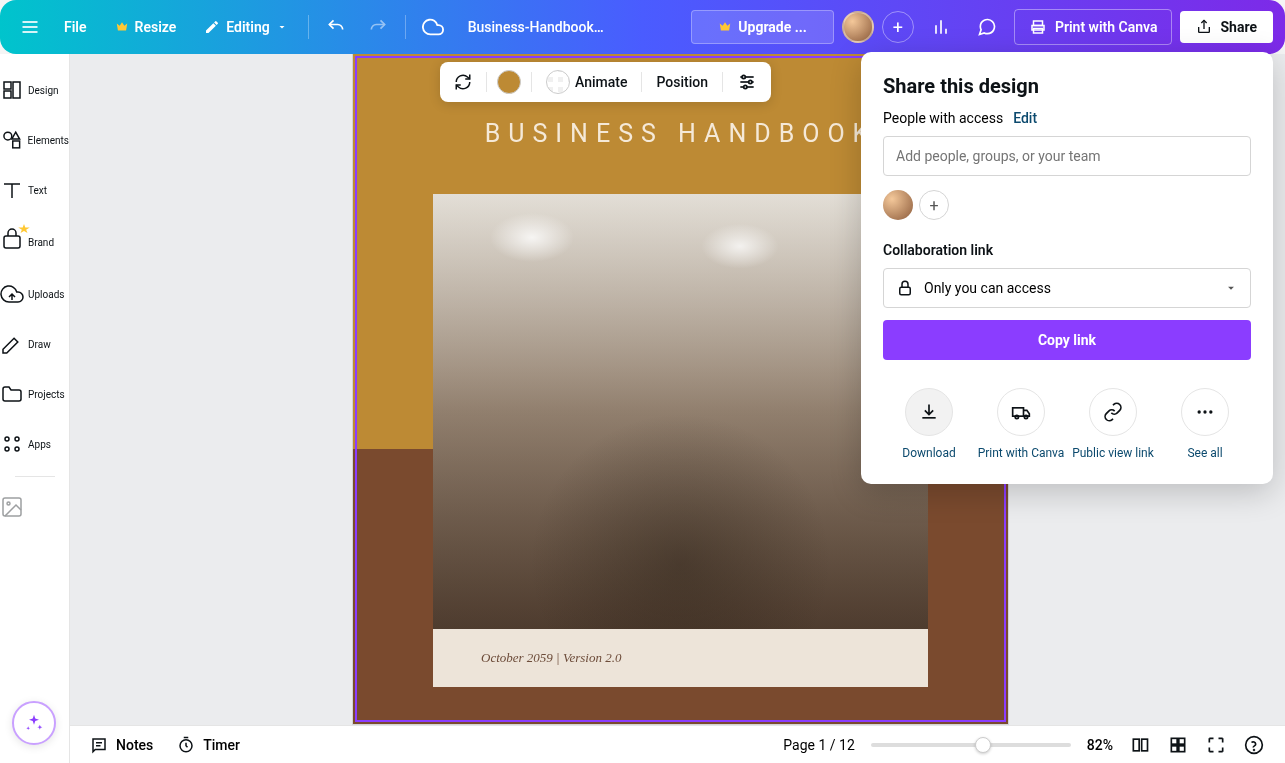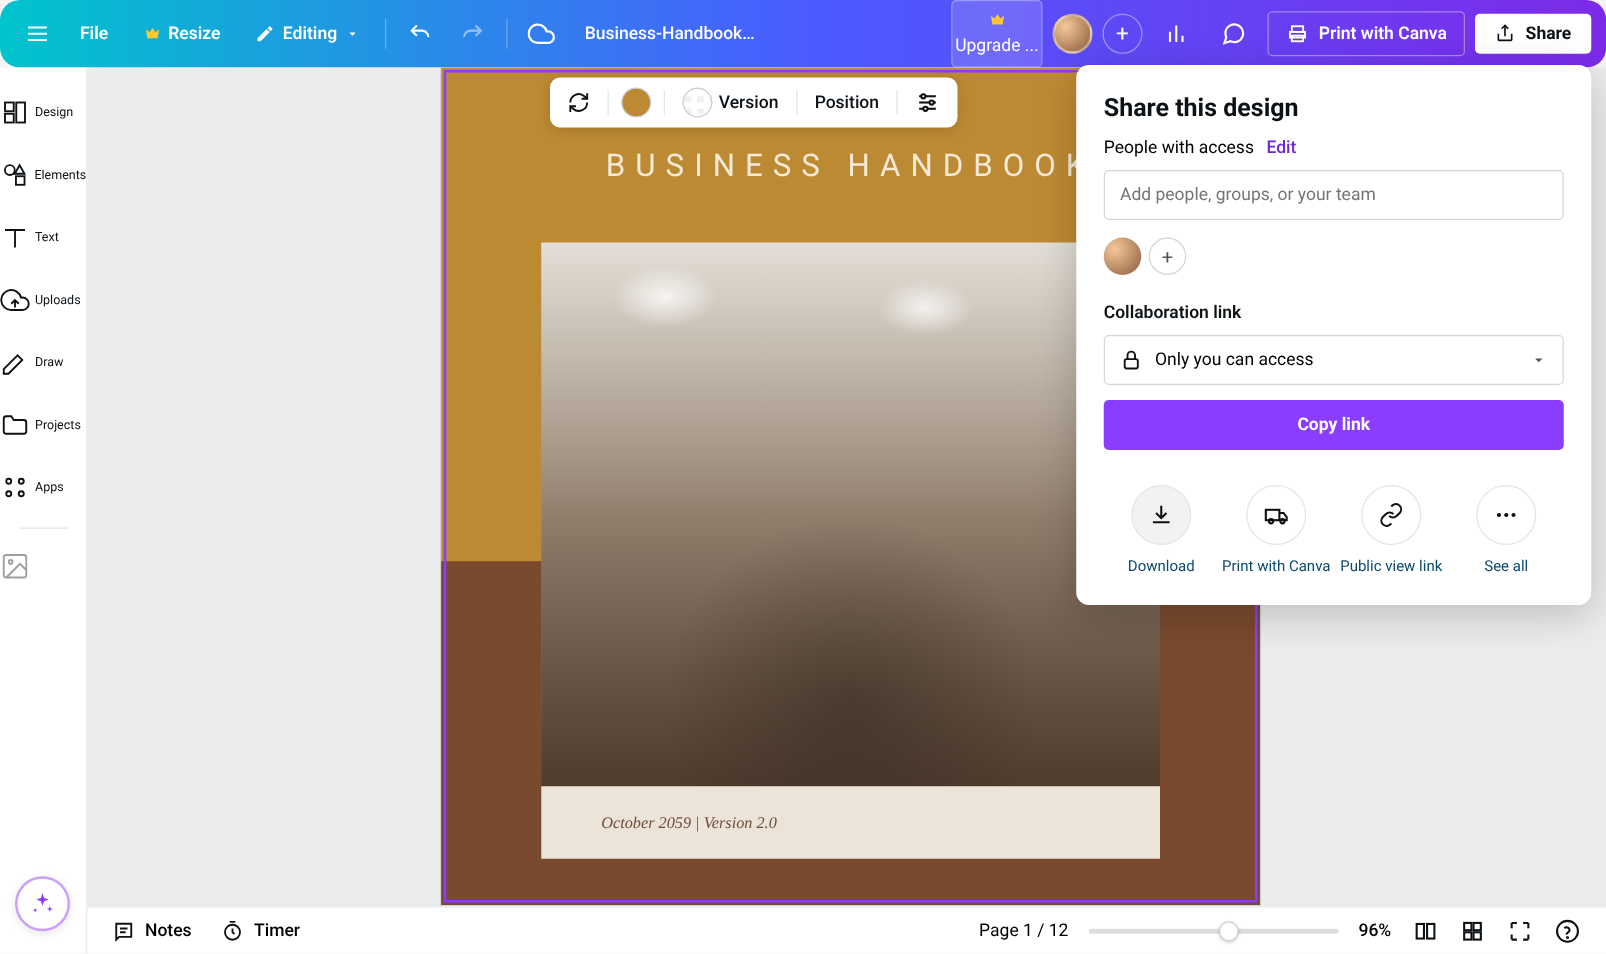--- a/index.html
+++ b/index.html
@@ -71,29 +71,28 @@
       font-weight: 500;
       padding: 0 12px;
       white-space: nowrap;
       overflow: hidden;
       text-overflow: ellipsis;
       max-width: 160px;
     }
     .upgrade-btn {
       background: rgba(255,255,255,0.15);
       border: 1px solid rgba(255,255,255,0.3);
-      padding: 8px 2px;
+      padding: 8px 26px;
       border-radius: 4px;
       font-size: 14px;
-      font-weight: 400;
+      font-weight: 700;
       display: flex;
       align-items: center;
       gap: 6px;
       cursor: pointer;
-      flex-direction: column;
     }
     .avatar {
       width: 32px;
       height: 32px;
       border-radius: 50%;
       background: radial-gradient(circle at 30% 30%, #f4c89a, #8b5a3a);
       border: 2px solid rgba(255,255,255,0.4);
     }
     .add-avatar {
       width: 32px;
@@ -331,21 +330,21 @@
       margin-bottom: 12px;
     }
     .sp-row {
       display: flex;
       align-items: center;
       gap: 10px;
       margin-bottom: 10px;
       font-size: 14px;
     }
     .sp-row .edit-link {
-      color: #6d28d9;
+      color: #0c4a6e;
       font-weight: 500;
       cursor: pointer;
     }
     .sp-input {
       width: 100%;
       height: 40px;
       border: 1px solid #d5d5d5;
       border-radius: 4px;
       padding: 0 12px;
       font-size: 14px;
@@ -606,20 +605,29 @@
       </svg>
     <span class="sidebar-label">Elements</span>
   </div>
   <div class="sidebar-item">
     <svg class="sidebar-icon" viewBox="0 0 24 24" fill="none" stroke="currentColor" stroke-width="1.5">
         <path d="M4 6h16M12 6v14"></path>
       </svg>
     <span class="sidebar-label">Text</span>
   </div>
   <div class="sidebar-item">
+    <div class="brand-crown">
+      <svg class="sidebar-icon" viewBox="0 0 24 24" fill="none" stroke="currentColor" stroke-width="1.5">
+          <rect x="4" y="8" width="16" height="12" rx="2"></rect>
+          <path d="M8 8V5a4 4 0 018 0v3"></path>
+        </svg>
+    </div>
+    <span class="sidebar-label">Brand</span>
+  </div>
+  <div class="sidebar-item">
     <svg class="sidebar-icon" viewBox="0 0 24 24" fill="none" stroke="currentColor" stroke-width="1.5">
         <path d="M18 10h-1.26A8 8 0 109 20h9a5 5 0 000-10z"></path>
         <path d="M12 12v6m-3-3l3-3 3 3"></path>
       </svg>
     <span class="sidebar-label">Uploads</span>
   </div>
   <div class="sidebar-item">
     <svg class="sidebar-icon" viewBox="0 0 24 24" fill="none" stroke="currentColor" stroke-width="1.5">
         <path d="M3 17.25V21h3.75L17.81 9.94l-3.75-3.75L3 17.25z"></path>
       </svg>
@@ -671,21 +679,21 @@
         <path d="M3 12a9 9 0 0115-6.7L21 8"></path>
         <path d="M3 22v-6h6"></path>
         <path d="M21 12a9 9 0 01-15 6.7L3 16"></path>
       </svg>
   </div>
   <div class="et-div"></div>
   <div class="color-swatch"></div>
   <div class="et-div"></div>
   <div class="et-btn">
     <div class="trans-swatch"></div>
-    <span>Version</span>
+    <span>Animate</span>
   </div>
   <div class="et-div"></div>
   <div class="et-btn">
     <span>Position</span>
   </div>
   <div class="et-div"></div>
   <div class="et-btn">
     <svg width="20" height="20" viewBox="0 0 24 24" fill="none" stroke="#0d1216" stroke-width="2">
         <line x1="4" y1="6" x2="20" y2="6"></line>
         <line x1="4" y1="12" x2="20" y2="12"></line>
@@ -782,21 +790,21 @@
           <path d="M9 2h6"></path>
         </svg>
       <span>Timer</span>
     </div>
   </div>
   <div class="bb-right">
     <span class="page-info">Page 1 / 12</span>
     <div class="zoom-slider">
       <div class="zoom-handle"></div>
     </div>
-    <span class="zoom-val">96%</span>
+    <span class="zoom-val">82%</span>
     <div class="bb-icon">
       <svg width="20" height="20" viewBox="0 0 24 24" fill="none" stroke="#0d1216" stroke-width="2">
           <rect x="4" y="5" width="7" height="14"></rect>
           <rect x="14" y="5" width="7" height="14"></rect>
         </svg>
     </div>
     <div class="bb-icon">
       <svg width="20" height="20" viewBox="0 0 24 24" fill="none" stroke="#0d1216" stroke-width="2">
           <rect x="4" y="4" width="7" height="7"></rect>
           <rect x="13" y="4" width="7" height="7"></rect>

